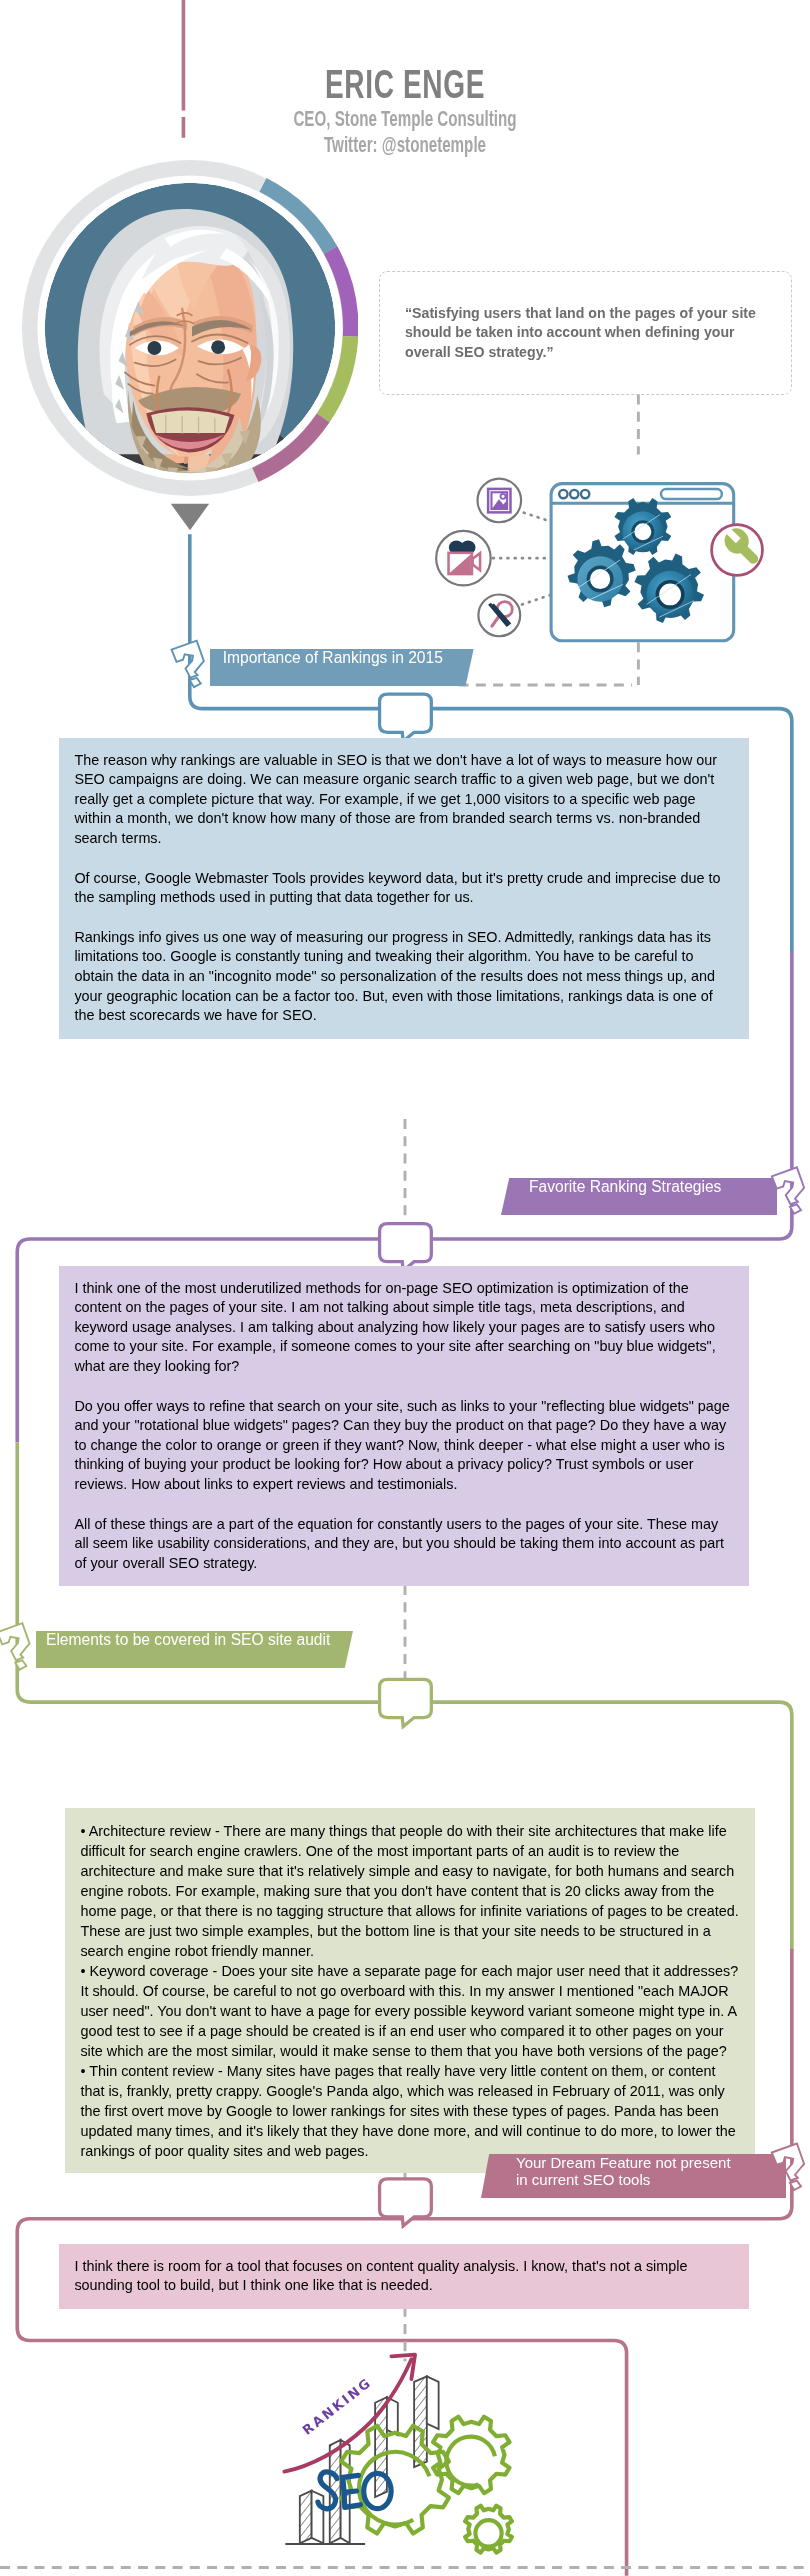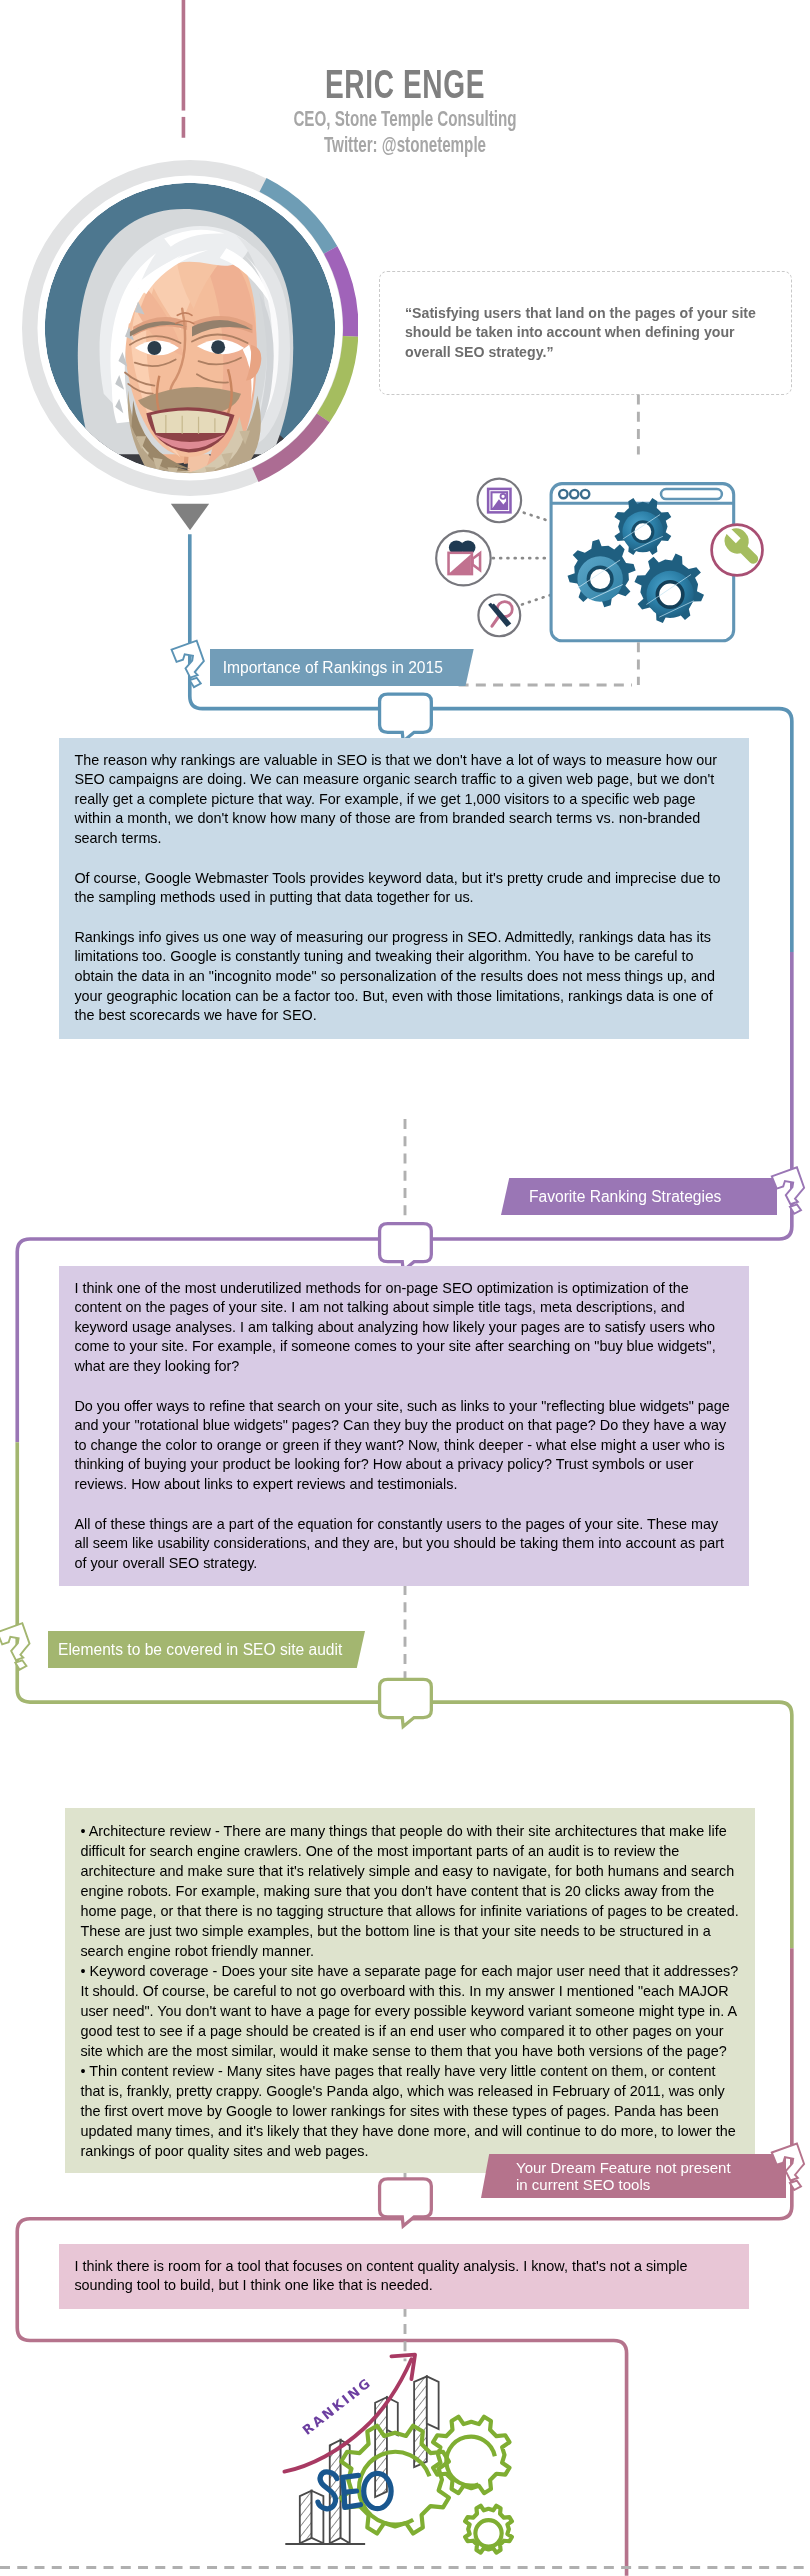--- a/index.html
+++ b/index.html
@@ -21,21 +21,21 @@
   
   #quote-box{left:379px;top:271px;width:413px;height:124px;
       border:1.8px dashed #c9c9c9;border-radius:8.2px;box-sizing:border-box;}
   #quote-text{position:absolute;left:25.4px;top:31px;width:406px;
       font-family:"Liberation Sans",sans-serif;font-weight:bold;font-size:15.4px;
       line-height:19.3px;color:#6d6d6d;transform:scaleX(.92);transform-origin:0 0;}
 
   
   .banner{position:absolute;height:37px;color:#fff;
       font-family:"Liberation Sans",sans-serif;font-size:15.6px;
-      display:flex;align-items:center;}
+      display:flex;}
   .banner span{display:block;position:relative;z-index:2;white-space:pre-line;}
   .banner .bg{position:absolute;left:0;top:0;right:0;bottom:0;z-index:1;}
   
   .bn-r{clip-path:polygon(0 0,100% 0,calc(100% - 8.2px) 100%,0 100%);}
   
   .bn-l{clip-path:polygon(8.2px 0,100% 0,100% 100%,0 100%);}
 
   
   .copybox{position:absolute;box-sizing:border-box;}
   .copybox p{margin:0 0 20px 0;font-family:"Liberation Sans",sans-serif;
@@ -340,21 +340,21 @@
   </svg>
 
   <div class="abs banner" id="banner0" style="left:210px;top:649px;width:251px;padding-left:12.7px;">
     <div class="bg bn-r" style="background:#729db8"></div>
     <span>Importance of Rankings in 2015</span>
   </div>
   <div class="abs banner" id="banner1" style="left:501px;top:1178px;width:248px;padding-left:28px;">
     <div class="bg bn-l" style="background:#9a76b5"></div>
     <span>Favorite Ranking Strategies</span>
   </div>
-  <div class="abs banner" id="banner2" style="left:48px;top:1631px;width:307px;padding-left:10px;">
+  <div class="abs banner" id="banner2" style="left:36px;top:1631px;width:307px;padding-left:10px;">
     <div class="bg bn-r" style="background:#a3b670"></div>
     <span>Elements to be covered in SEO site audit</span>
   </div>
   <div class="abs banner" id="banner3" style="left:481px;top:2154px;width:270px;padding-left:35px;height:44px;font-size:15px;line-height:17px;">
     <div class="bg bn-l" style="background:#b5738c"></div>
     <span>Your Dream Feature not present
 in current SEO tools</span>
   </div>
 
   <svg class="abs" style="left:0;top:0;width:810px;height:2576px;pointer-events:none;z-index:5" viewBox="0 0 892 2836">

